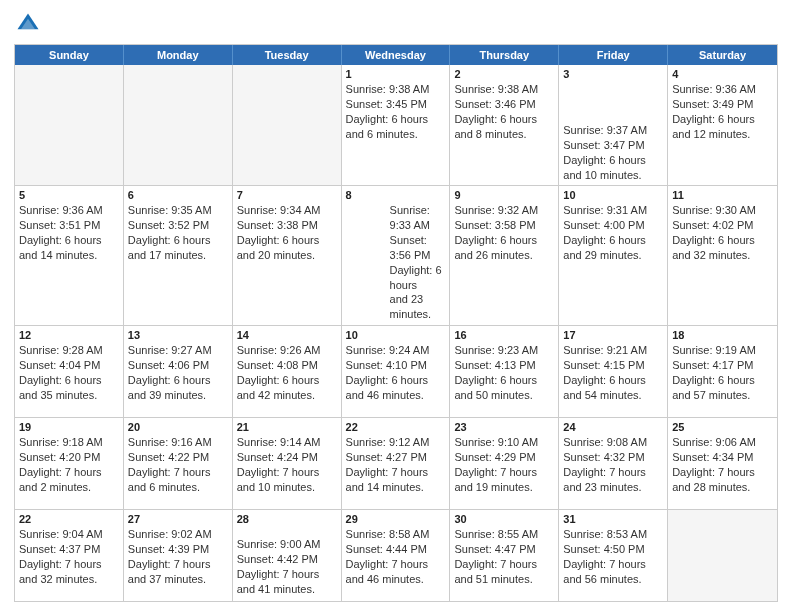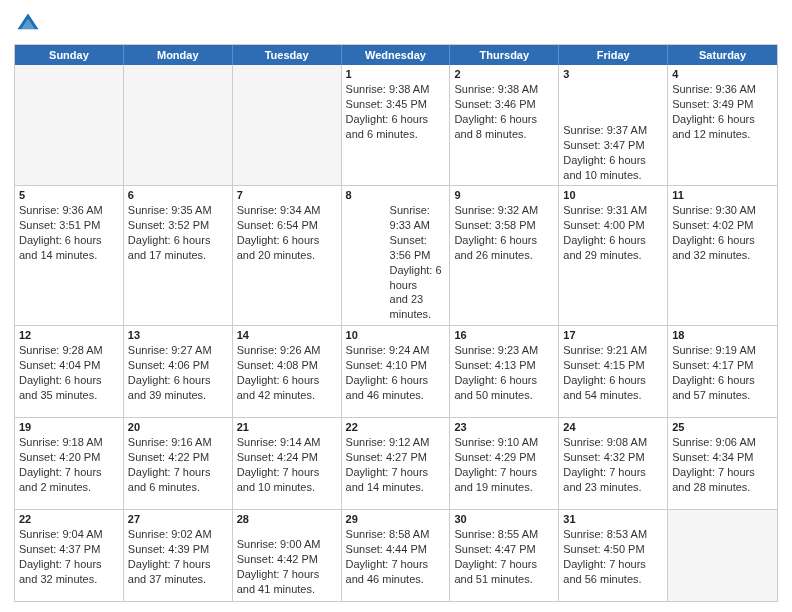--- a/index.html
+++ b/index.html
@@ -192,21 +192,21 @@
           <div class="cal-cell">
             <span class="day-num">6</span>
             <div class="cell-text" style="white-space: pre-wrap;">Sunrise: 9:35 AM
 Sunset: 3:52 PM
 Daylight: 6 hours
 and 17 minutes.</div>
           </div>
           <div class="cal-cell">
             <span class="day-num">7</span>
             <div class="cell-text" style="white-space: pre-wrap;">Sunrise: 9:34 AM
-Sunset: 6:54 PM
+Sunset: 3:38 PM
 Daylight: 6 hours
 and 20 minutes.</div>
           </div>
           <div class="cal-cell">
             <span class="day-num">8</span>
             <div class="cell-text" style="white-space: pre-wrap; margin-left: 44px;">Sunrise: 9:33 AM
 Sunset: 3:56 PM
 Daylight: 6 hours
 and 23 minutes.</div>
           </div>

